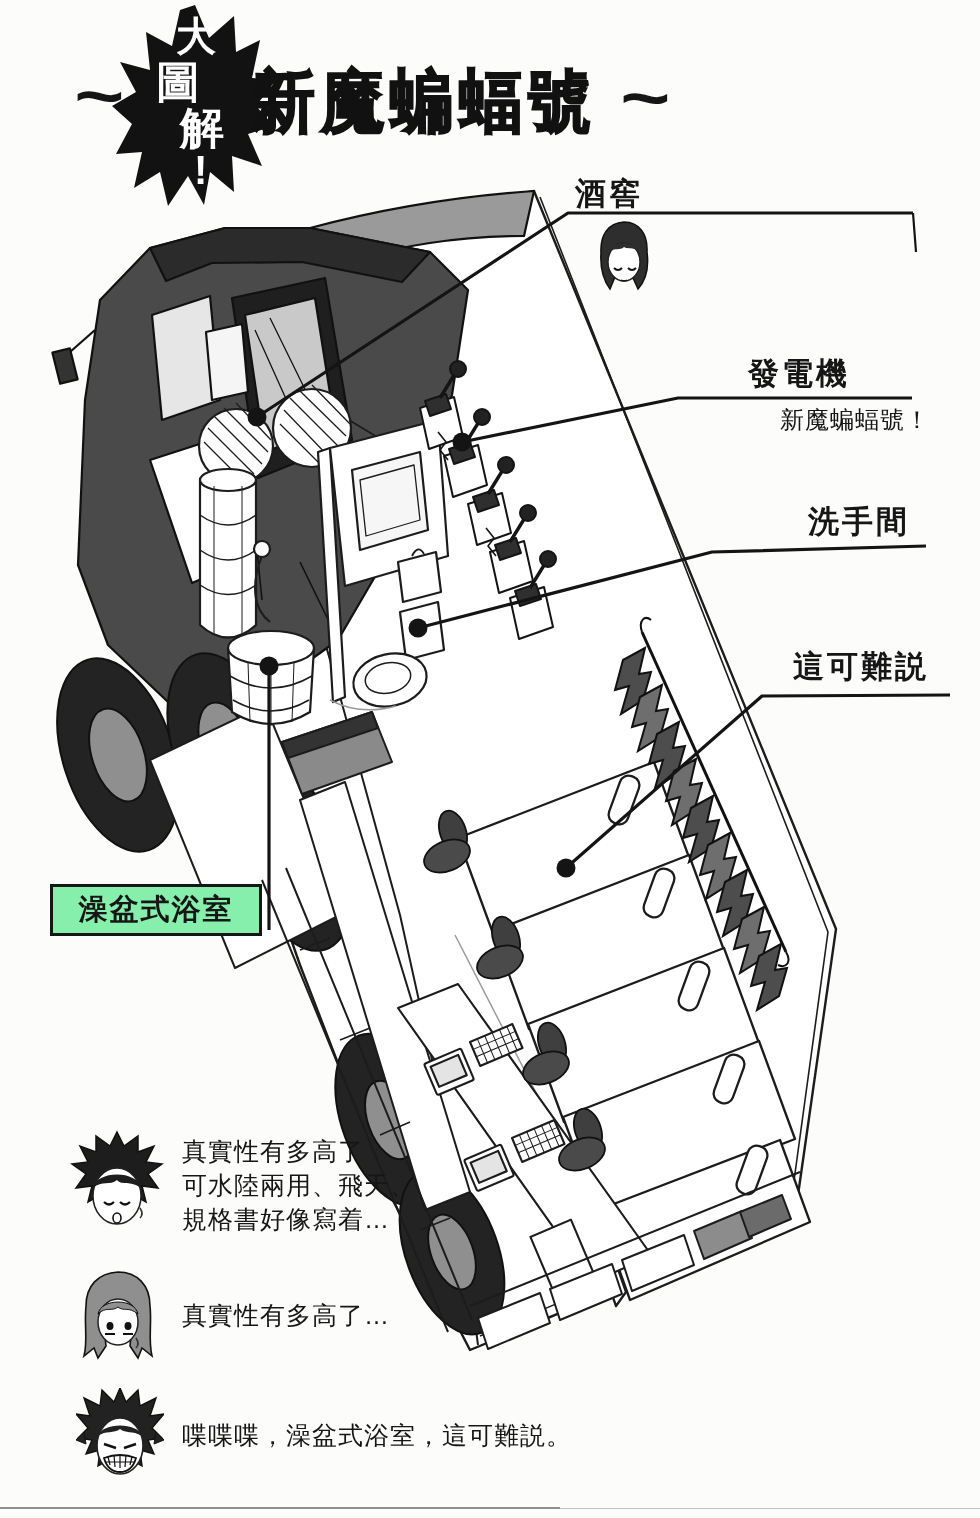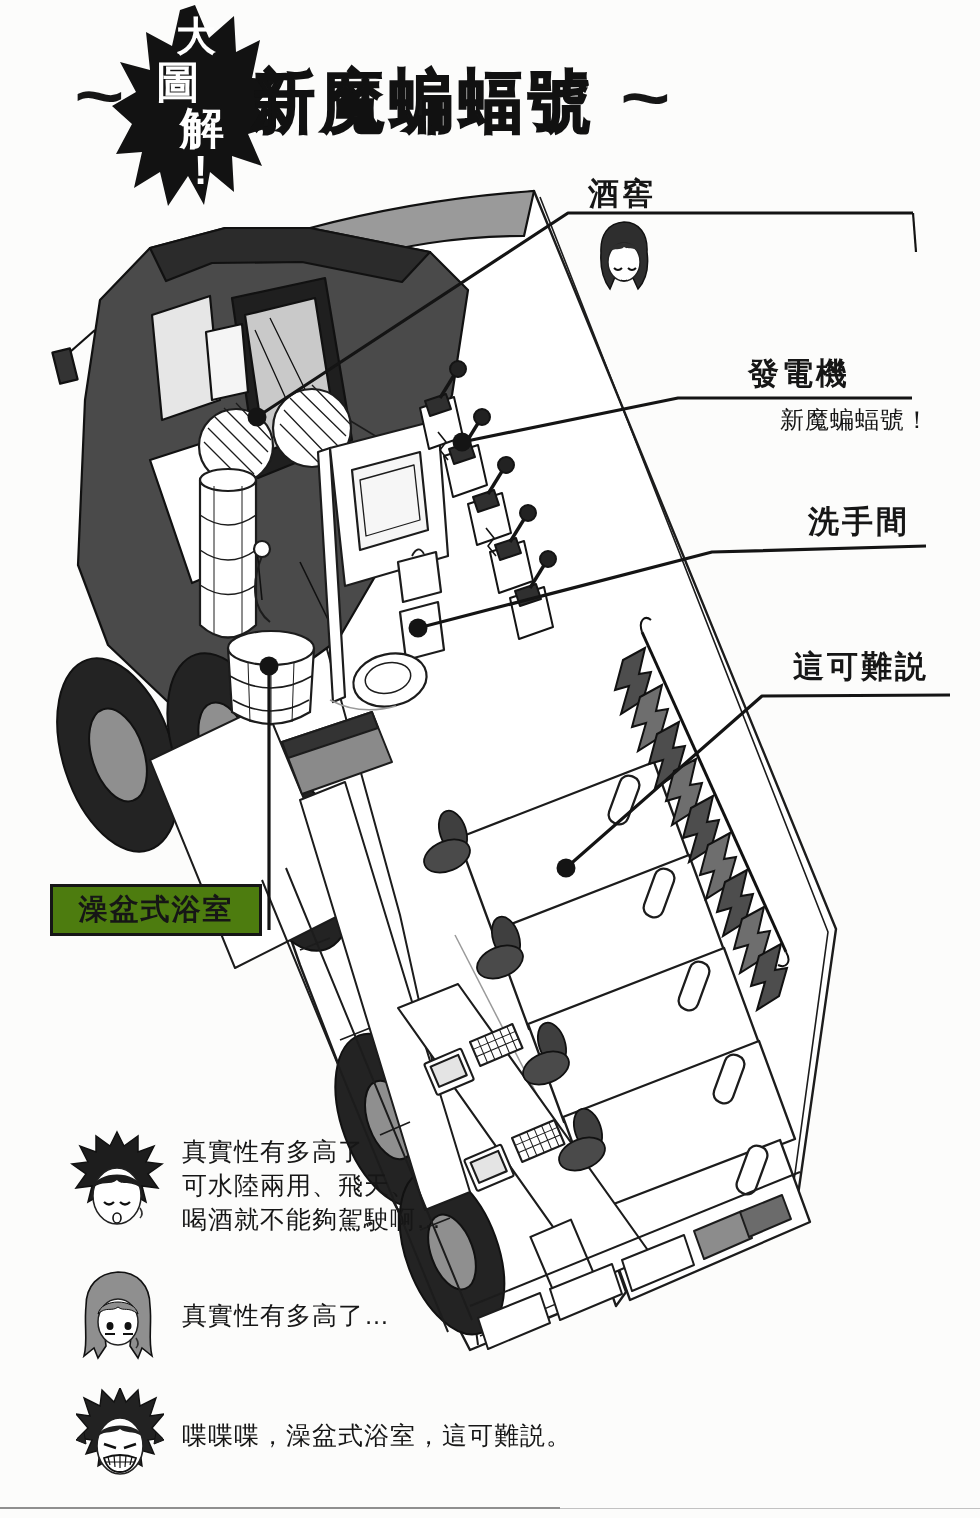--- a/index.html
+++ b/index.html
@@ -16,21 +16,21 @@
     left:252px;top:56px;font-size:63px;font-weight:900;letter-spacing:6px;
     transform:scaleY(1.08);transform-origin:top left;
     -webkit-text-stroke:2px #111;
   }
   .callout-label{font-weight:900;font-size:31px;letter-spacing:3px;}
   .callout-note{font-size:24px;letter-spacing:1px;}
   .quote-text{font-size:24px;letter-spacing:0px;}
   .tub-box{
     left:50px;top:884px;width:206px;height:46px;border:3px solid #161616;
     display:flex;align-items:center;justify-content:center;
-    font-weight:900;font-size:29px;letter-spacing:2px;background:#4d7c0f;
+    font-weight:900;font-size:29px;letter-spacing:2px;background:#86efac;
   }
   .comment{font-size:25px;line-height:34px;letter-spacing:1px;}
   .comment div{white-space:nowrap;}
   .bottom-edge-l{position:absolute;left:0;top:1507px;width:560px;height:2px;background:#8f8f8f;}
   .bottom-edge-r{position:absolute;left:560px;top:1508px;width:420px;height:1px;background:#c2c2c2;}
   .face{position:absolute;}
 </style>
 </head>
 <body>
 
@@ -231,21 +231,21 @@
   </svg>
   <span class="badge-char" style="left:176px;top:16px;font-size:40px;">大</span>
   <span class="badge-char" style="left:156px;top:60px;font-size:44px;">圖</span>
   <span class="badge-char" style="left:180px;top:106px;font-size:44px;">解</span>
   <span class="badge-char" style="left:194px;top:150px;font-size:40px;">!</span>
 
   <span class="lbl title-main">新魔蝙蝠號</span>
 
   <span class="lbl tilde" style="left:626px;top:60px;">~</span>
 
-  <span class="lbl callout-label" style="left:575px;top:173px;margin-left:13px;">酒窖</span>
+  <span class="lbl callout-label" style="left:575px;top:173px;">酒窖</span>
 
   <svg class="face" style="left:596px;top:220px;" width="56" height="72" viewBox="0 0 56 72">
     <path fill="#2e2e2e" stroke="#111" stroke-width="1.5" d="M28,2 C12,3 4,15 5,33 C4,48 8,61 14,69 L19,57 C16,46 16,36 19,28 L37,28 C40,36 40,48 37,58 L42,69 C50,60 53,47 51,32 C52,14 43,2 28,2 Z"></path>
     <ellipse cx="28" cy="42" rx="16" ry="19" fill="#fff" stroke="#222" stroke-width="1.4"></ellipse>
     <path fill="#2e2e2e" d="M13,32 C16,20 40,20 43,32 C36,26 32,30 28,27 C24,31 19,27 13,32 Z"></path>
     <path d="M18,48 q4,4 8,0 M32,48 q4,4 8,0" stroke="#111" stroke-width="2" fill="none"></path>
     <path d="M25,60 q3,2 6,0" stroke="#111" stroke-width="1.5" fill="none"></path>
   </svg>
 
   <span class="lbl callout-label" style="left:748px;top:353px;">發電機</span>
@@ -264,21 +264,21 @@
          L60,80 L47,68 L34,80 L32,64 L18,72 L22,56 L6,58 L16,44 L2,34 L18,32 L10,16 L26,22 L26,6 L40,16 Z"></path>
     <ellipse cx="47" cy="66" rx="24" ry="28" fill="#fff" stroke="#222" stroke-width="1.5"></ellipse>
     <path fill="#1d1d1d" d="M23,58 C26,40 68,40 71,58 C60,50 52,56 47,50 C40,56 32,50 23,58 Z"></path>
     <path d="M34,72 q5,5 10,0 M50,72 q5,5 10,0" stroke="#111" stroke-width="2.2" fill="none"></path>
     <ellipse cx="47" cy="88" rx="4" ry="5" fill="none" stroke="#111" stroke-width="1.6"></ellipse>
     <path d="M70,78 q4,6 0,10" stroke="#333" stroke-width="1.6" fill="none"></path>
   </svg>
   <div class="lbl comment" style="left:182px;top:1134px;">
     <div>真實性有多高了</div>
     <div>可水陸兩用、飛天、</div>
-    <div>喝酒就不能夠駕駛啊…</div>
+    <div>規格書好像寫着…</div>
   </div>
 
   <svg class="face" style="left:76px;top:1270px;" width="84" height="94" viewBox="0 0 84 94">
     <path fill="#8f8f8f" stroke="#111" stroke-width="1.6" d="M42,2 C22,3 10,16 10,36 C8,54 12,72 8,86 L18,78 L22,88 L30,76 C28,62 28,48 32,38 L52,38
          C56,48 56,62 54,76 L62,88 L66,78 L76,86 C72,70 76,54 74,36 C74,15 61,2 42,2 Z"></path>
     <ellipse cx="42" cy="52" rx="20" ry="23" fill="#fff" stroke="#222" stroke-width="1.5"></ellipse>
     <path fill="#8f8f8f" stroke="#111" stroke-width="1" d="M22,44 C25,28 59,28 62,44 C52,36 48,42 42,37 C36,42 30,36 22,44 Z"></path>
     <ellipse cx="34" cy="56" rx="3.5" ry="4" fill="#111"></ellipse>
     <ellipse cx="52" cy="56" rx="3.5" ry="4" fill="#111"></ellipse>
     <path d="M29,64 h10 M47,64 h10" stroke="#111" stroke-width="1.8" fill="none"></path>

